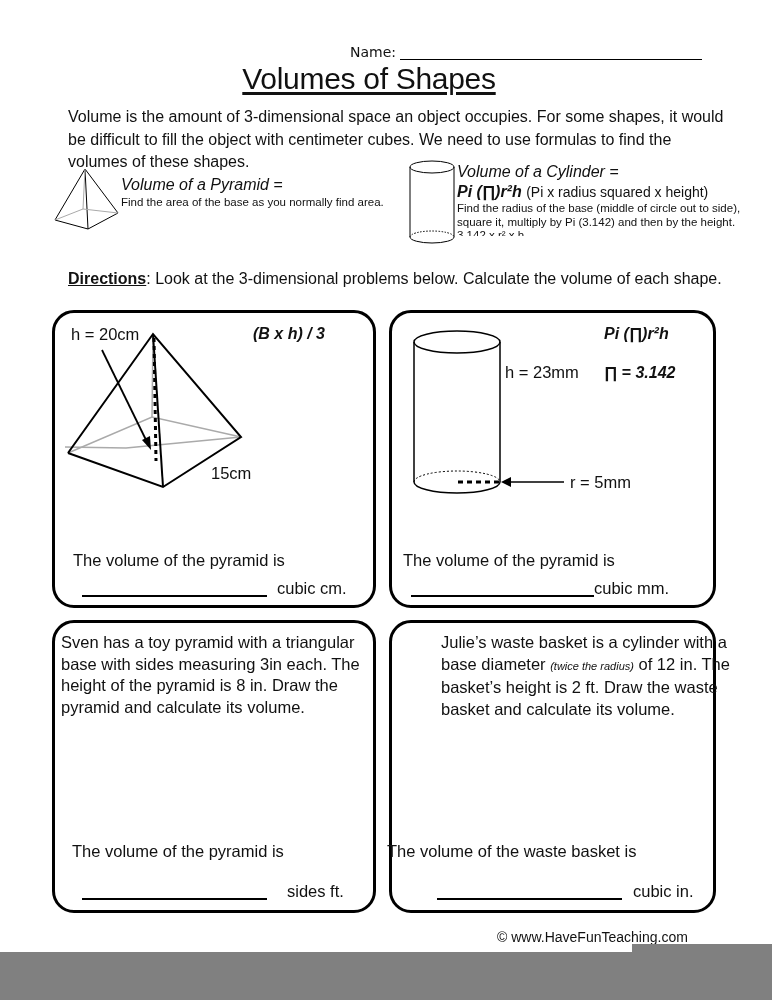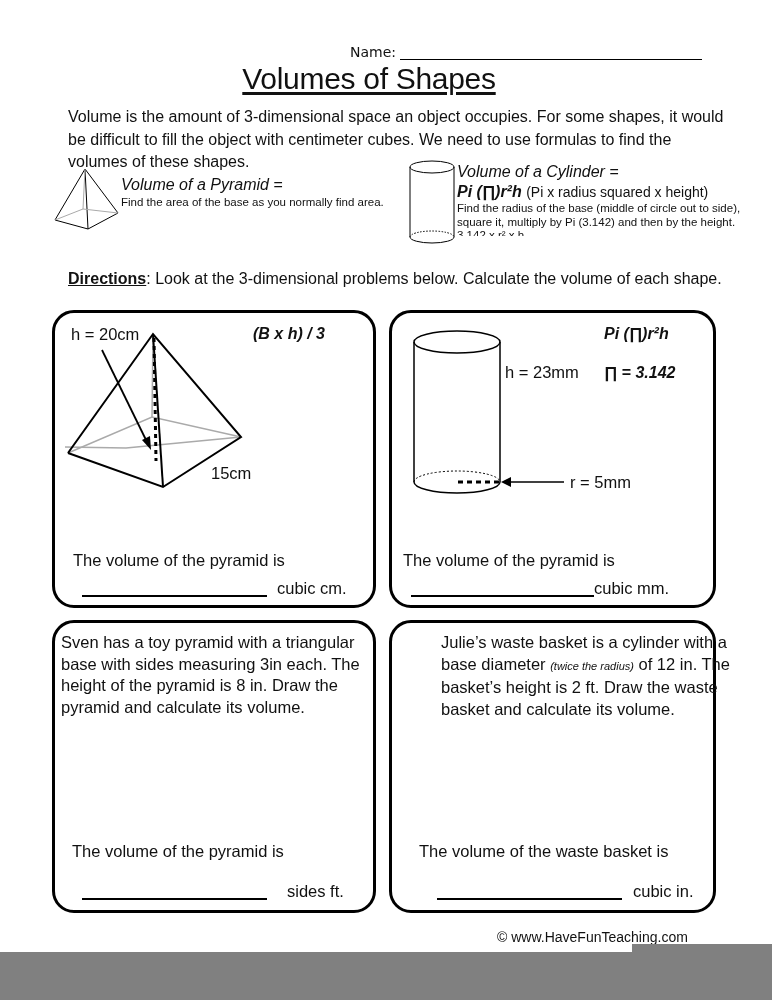--- a/index.html
+++ b/index.html
@@ -109,19 +109,19 @@
 <div class="abs txt16" style="left:594px;top:579px;">cubic mm.</div>
 
 <div class="box b3"></div>
 <div class="abs prob" style="left:61px;top:632px;width:306px;">Sven has a toy pyramid with a triangular base with sides measuring 3in each.  The height of the pyramid is 8 in.  Draw the pyramid and calculate its volume.</div>
 <div class="abs txt16" style="left:72px;top:842px;">The volume of the pyramid is</div>
 <div class="abs blank" style="left:82px;top:896px;width:185px;"></div>
 <div class="abs txt16" style="left:287px;top:882px;">sides ft.</div>
 
 <div class="box b4"></div>
 <div class="abs prob" style="left:400px;top:632px;width:312px;margin-left:41px;"><span>Julie’s waste basket is a cylinder with a base diameter </span><span style="font-size:11px;font-style:italic;">(twice the radius)</span><span> of 12 in. The basket’s height is 2 ft.  Draw the waste basket and calculate its volume.</span></div>
-<div class="abs txt16" style="left:419px;top:842px;">The volume of the waste basket is</div>
+<div class="abs txt16" style="left:387px;top:842px;">The volume of the waste basket is</div>
 <div class="abs blank" style="left:437px;top:896px;width:185px;"></div>
 <div class="abs txt16" style="left:633px;top:882px;">cubic in.</div>
 
 <div class="abs footer">© www.HaveFunTeaching.com</div>
 <div class="abs gray2"></div>
 <div class="abs gray1"></div>
 
 </body></html>

